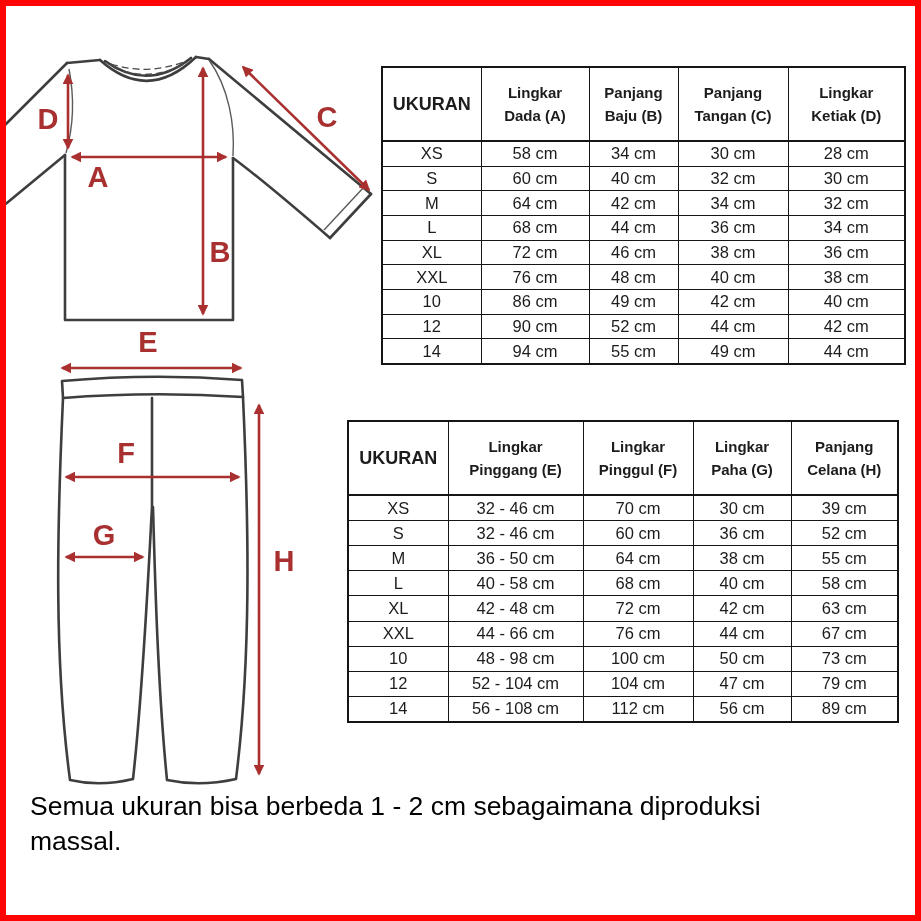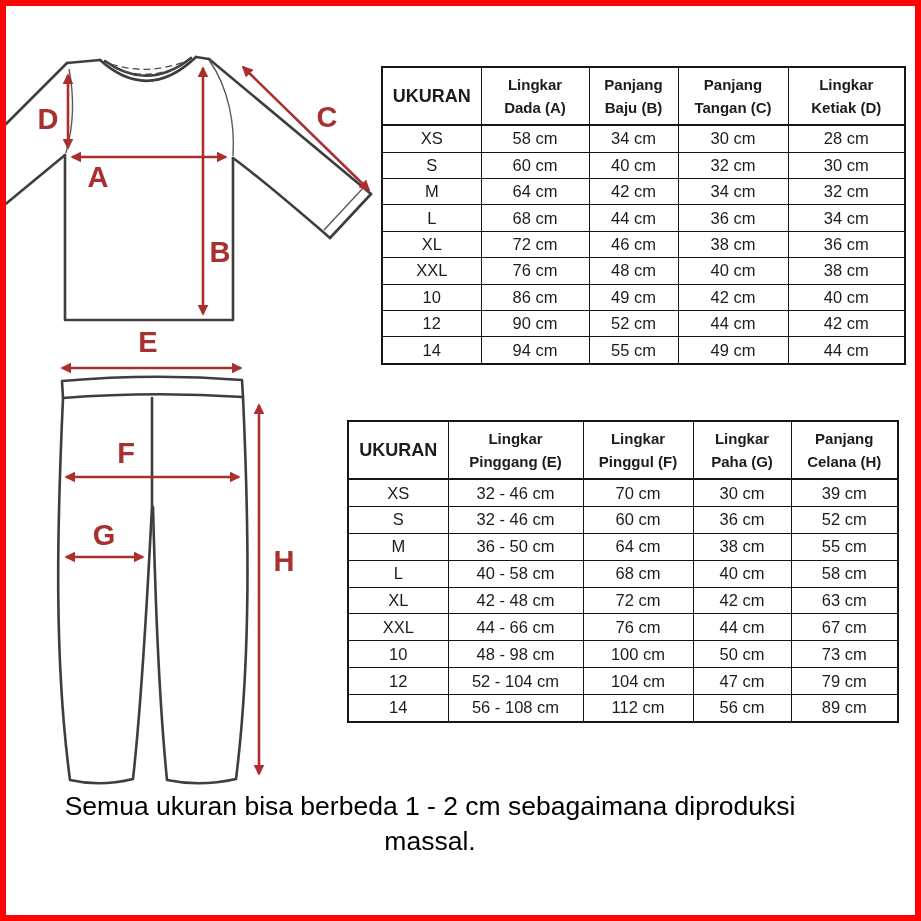--- a/index.html
+++ b/index.html
@@ -7,28 +7,28 @@
           font-family:"Liberation Sans",sans-serif;overflow:hidden;}
   .frame{position:absolute;inset:0;border:6px solid #fe0404;z-index:6;pointer-events:none;}
   svg.diagram{position:absolute;left:0;top:0;z-index:1;}
 
   table.size-table{position:absolute;border-collapse:collapse;table-layout:fixed;
        background:#fff;z-index:3;border:2px solid #151515;}
   .size-table th,.size-table td{border:1.5px solid #151515;text-align:center;
        vertical-align:middle;padding:0;color:#1c1c1c;}
   .size-table thead th{border-bottom:2px solid #151515;font-weight:700;font-size:15px;
        line-height:23px;white-space:pre-line;}
-  .size-table thead tr{height:58px;}
+  .size-table thead tr{height:74px;}
   .size-table thead th:first-child{font-size:18px;}
   .size-table td{font-size:16.5px;}
   #shirt-table{left:381px;top:66px;width:523px;height:299px;}
   #pants-table{left:347px;top:420px;width:550px;height:303px;}
 
   .caption{position:absolute;left:30px;top:789px;width:800px;z-index:3;
-       font-size:26.5px;line-height:35px;color:#000;text-align:center;}
+       font-size:26.5px;line-height:35px;color:#000;}
 
   .garment{stroke:#3e3e3e;stroke-width:2.6;fill:none;stroke-linejoin:round;stroke-linecap:round;}
   .seam{stroke:#5a5a5a;stroke-width:1.4;fill:none;}
   .seam-dash{stroke:#4a4a4a;stroke-width:1.3;fill:none;stroke-dasharray:7 4;}
   .arrow{stroke:#aa3030;stroke-width:2.6;fill:none;}
   .mlabel{fill:#a83030;font-weight:700;font-size:29px;text-anchor:middle;
        font-family:"Liberation Sans",sans-serif;}
 </style>
 </head>
 <body>

